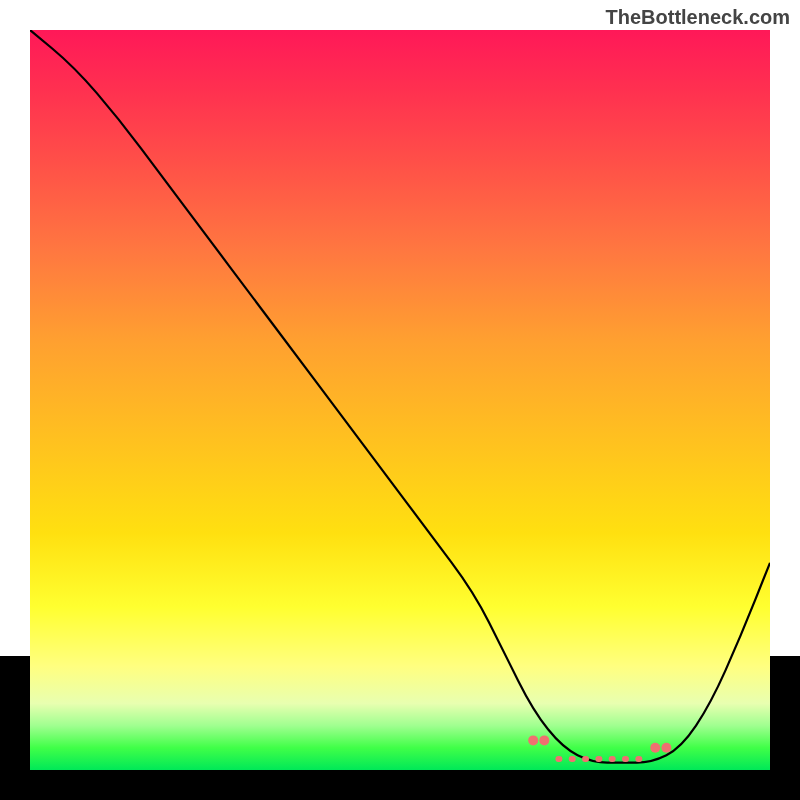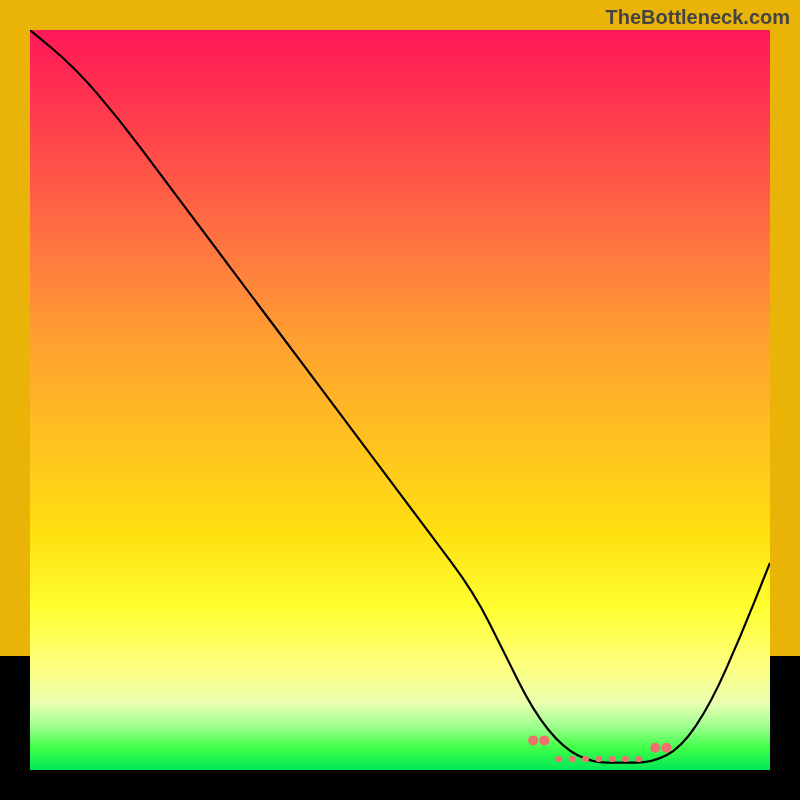--- a/index.html
+++ b/index.html
@@ -7,21 +7,21 @@
     padding: 0;
     background: #000;
     width: 800px;
     height: 800px;
     overflow: hidden;
     font-family: Arial, sans-serif;
   }
   .container {
     width: 800px;
     height: 656px;
-    background: #eab308;
+    background: #ffffff;
     position: relative;
   }
   .watermark {
     position: absolute;
     top: 6px;
     right: 10px;
     color: #444;
     font-size: 20px;
     font-weight: bold;
     z-index: 10;

